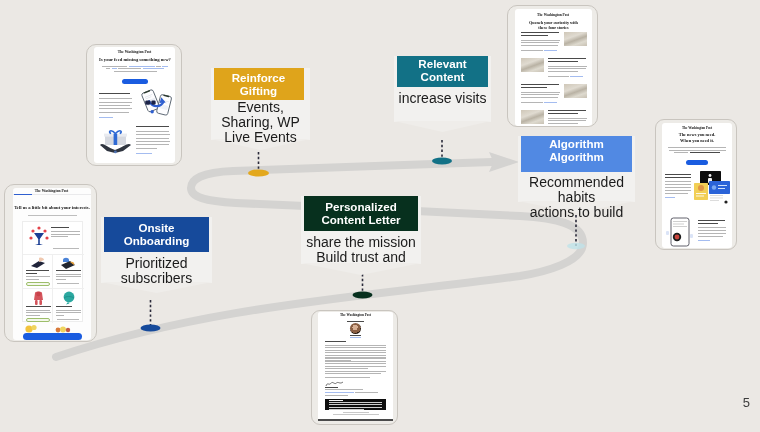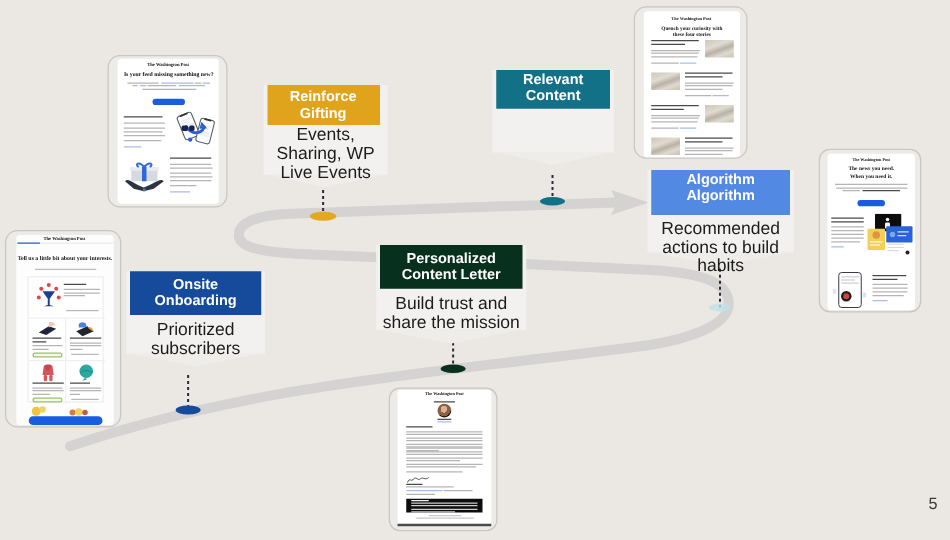--- a/index.html
+++ b/index.html
@@ -445,35 +445,36 @@
 
   <div class="callout" style="left:394px;top:56px;width:97px;">
     <div class="co-panel" style="height:66px;"></div>
     <div class="co-tail" style="top:65px;height:11px;clip-path:polygon(0 0,100% 0,50% 100%);"></div>
     <div class="co-head" style="left:3px;top:0;width:91px;height:31px;background:#127186;">
       <span style="top:1px;">
         <span>Relevant</span><br><span>Content</span>
       </span>
     </div>
     <div class="co-sub" style="top:35px;">
+      <div>increase visits</div>
     </div>
   </div>
 
   <div class="callout" style="left:518px;top:136px;width:117px;">
     <div class="co-panel" style="height:66px;"></div>
     <div class="co-tail" style="top:65px;height:12px;clip-path:polygon(0 0,100% 0,50% 100%);"></div>
     <div class="co-head" style="left:3px;top:0;width:111px;height:36px;background:#5189E3;">
       <span style="top:1px;">
         <span>Algorithm</span><br><span>Algorithm</span>
       </span>
     </div>
     <div class="co-sub" style="top:39px;">
       <div>Recommended</div>
+      <div>habits</div>
       <div>actions to build</div>
-      <div>habits</div>
     </div>
   </div>
 
   <div class="callout" style="left:101px;top:217px;width:111px;">
     <div class="co-panel" style="height:66px;"></div>
     <div class="co-tail" style="top:65px;height:11px;clip-path:polygon(0 0,100% 0,50% 100%);"></div>
     <div class="co-head" style="left:3px;top:0;width:105px;height:35px;background:#164A9B;">
       <span style="top:4px;">
         <span>Onsite</span><br><span>Onboarding</span>
       </span>
@@ -486,19 +487,19 @@
 
   <div class="callout" style="left:301px;top:196px;width:120px;">
     <div class="co-panel" style="height:68px;"></div>
     <div class="co-tail" style="top:67px;height:12px;clip-path:polygon(0 0,100% 0,50% 100%);"></div>
     <div class="co-head" style="left:3px;top:0;width:114px;height:35px;background:#07301E;">
       <span style="top:4px;">
         <span>Personalized</span><br><span>Content Letter</span>
       </span>
     </div>
     <div class="co-sub" style="top:39px;">
+      <div>share the mission</div>
       <div>Build trust and</div>
-      <div>share the mission</div>
     </div>
   </div>
 
   <div class="pagenum">5</div>
 </div>
 
 </body></html>

